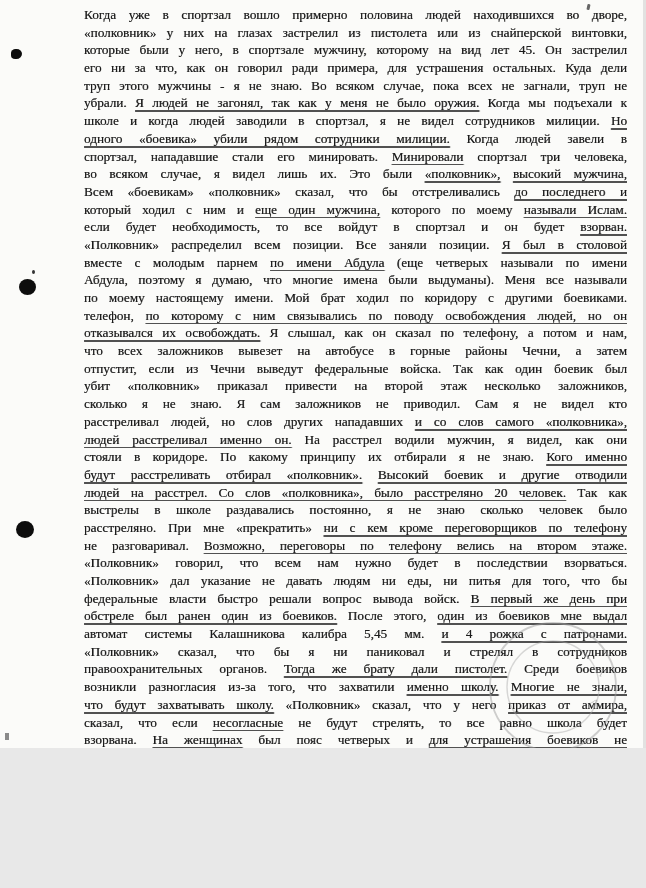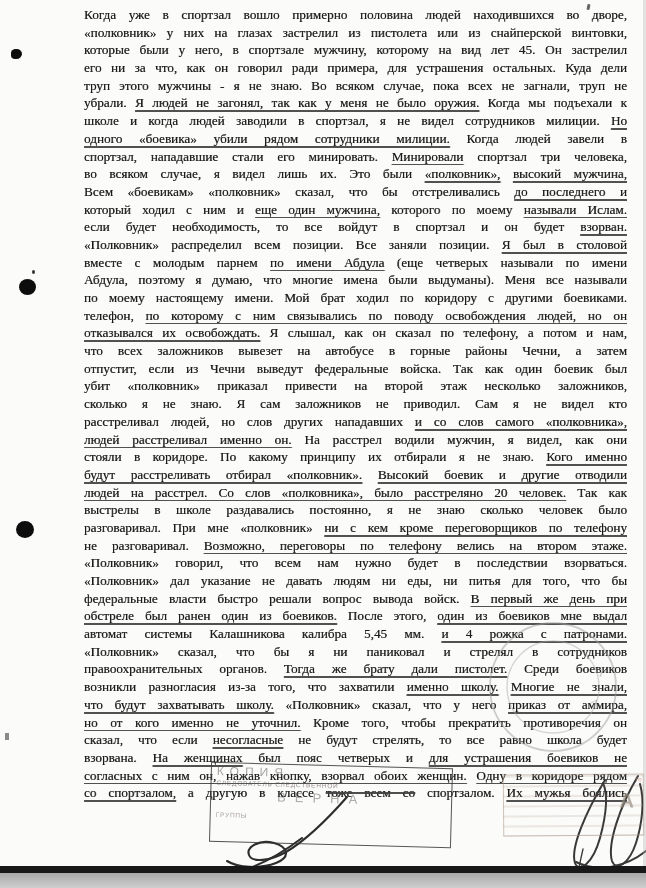--- a/index.html
+++ b/index.html
@@ -1,16 +1,16 @@
 <!DOCTYPE html>
 <html lang="ru"><head>
 <meta charset="utf-8">
 <style>
   html,body{margin:0;padding:0;background:#e8e8e8;}
-  .page{position:relative;width:646px;height:888px;background:#fbfbf9;overflow:hidden;
+  .page{position:relative;width:646px;height:748px;background:#fbfbf9;overflow:hidden;
         font-family:"Liberation Serif",serif;}
   
   #text-block{position:absolute;left:84px;top:6px;width:543px;color:#1b1b1b;
         font-size:13.2px;line-height:17.7px;text-shadow:0.35px 0 0 rgba(25,25,25,.6);}
   .line{height:17.7px;overflow:hidden;text-align:justify;text-align-last:justify;}
   .u{text-decoration:underline;text-decoration-color:rgba(75,75,75,.85);
      text-decoration-thickness:1.8px;text-underline-offset:2.6px;margin-top:48px;}
   .x{text-decoration:line-through;text-decoration-color:rgba(70,70,70,.8);
      text-decoration-thickness:1.5px;}
   
@@ -81,32 +81,31 @@
       <div class="line"><span>что всех заложников вывезет на автобусе в горные районы Чечни, а затем</span></div>
       <div class="line"><span>отпустит, если из Чечни выведут федеральные войска. Так как один боевик был</span></div>
       <div class="line"><span>убит «полковник» приказал привести на второй этаж несколько заложников,</span></div>
       <div class="line"><span>сколько я не знаю. Я сам заложников не приводил. Сам я не видел кто</span></div>
       <div class="line"><span>расстреливал людей, но слов других нападавших </span><span class="u">и со слов самого «полковника»,</span></div>
       <div class="line"><span class="u">людей расстреливал именно он.</span><span> На расстрел водили мужчин, я видел, как они</span></div>
       <div class="line"><span>стояли в коридоре. По какому принципу их отбирали я не знаю. </span><span class="u">Кого именно</span></div>
       <div class="line"><span class="u">будут расстреливать отбирал «полковник».</span><span> </span><span class="u">Высокий боевик и другие отводили</span></div>
       <div class="line"><span class="u">людей на расстрел. Со слов «полковника», было расстреляно 20 человек.</span><span> Так как</span></div>
       <div class="line"><span>выстрелы в школе раздавались постоянно, я не знаю сколько человек было</span></div>
-      <div class="line"><span>разговаривал. При мне «полковник» </span><span class="u">ни с кем кроме переговорщиков по телефону</span></div>
+      <div class="line"><span>расстреляно. При мне «прекратить» </span><span class="u">ни с кем кроме переговорщиков по телефону</span></div>
       <div class="line"><span>не разговаривал. </span><span class="u">Возможно, переговоры по телефону велись на втором этаже.</span></div>
       <div class="line"><span>«Полковник» говорил, что всем нам нужно будет в последствии взорваться.</span></div>
       <div class="line"><span>«Полковник» дал указание не давать людям ни еды, ни питья для того, что бы</span></div>
       <div class="line"><span>федеральные власти быстро решали вопрос вывода войск. </span><span class="u">В первый же день при</span></div>
       <div class="line"><span class="u">обстреле был ранен один из боевиков.</span><span> После этого, </span><span class="u">один из боевиков мне выдал</span></div>
       <div class="line"><span>автомат системы Калашникова калибра 5,45 мм. </span><span class="u">и 4 рожка с патронами.</span></div>
       <div class="line"><span>«Полковник» сказал, что бы я ни паниковал и стрелял в сотрудников</span></div>
       <div class="line"><span>правоохранительных органов. </span><span class="u">Тогда же брату дали пистолет.</span><span> Среди боевиков</span></div>
       <div class="line"><span>возникли разногласия из-за того, что захватили </span><span class="u">именно школу.</span><span> </span><span class="u">Многие не знали,</span></div>
       <div class="line"><span class="u">что будут захватывать школу.</span><span> «Полковник» сказал, что у него </span><span class="u">приказ от аммира,</span></div>
-      <div class="line"><span class="u">но от кого именно не уточнил.</span><span> Кроме того, чтобы прекратить противоречия он</span></div>
       <div class="line"><span>сказал, что если </span><span class="u">несогласные</span><span> не будут стрелять, то все равно школа будет</span></div>
       <div class="line"><span>взорвана. </span><span class="u">На женщинах</span><span> был пояс четверых и </span><span class="u">для устрашения боевиков не</span></div>
       <div class="line"><span class="u">согласных с ним он, нажав кнопку, взорвал обоих женщин.</span><span> </span><span class="u">Одну в коридоре рядом</span></div>
       <div class="line"><span class="u">со спортзалом,</span><span> а другую в классе </span><span class="x">тоже всем со</span><span> спортзалом. </span><span class="u">Их мужья боялись</span></div>
     </div>
 
   <div class="hole hole1"></div>
   <div class="hole hole2"></div>
   <div class="hole2b hole"></div>
   <div class="hole hole3"></div>

